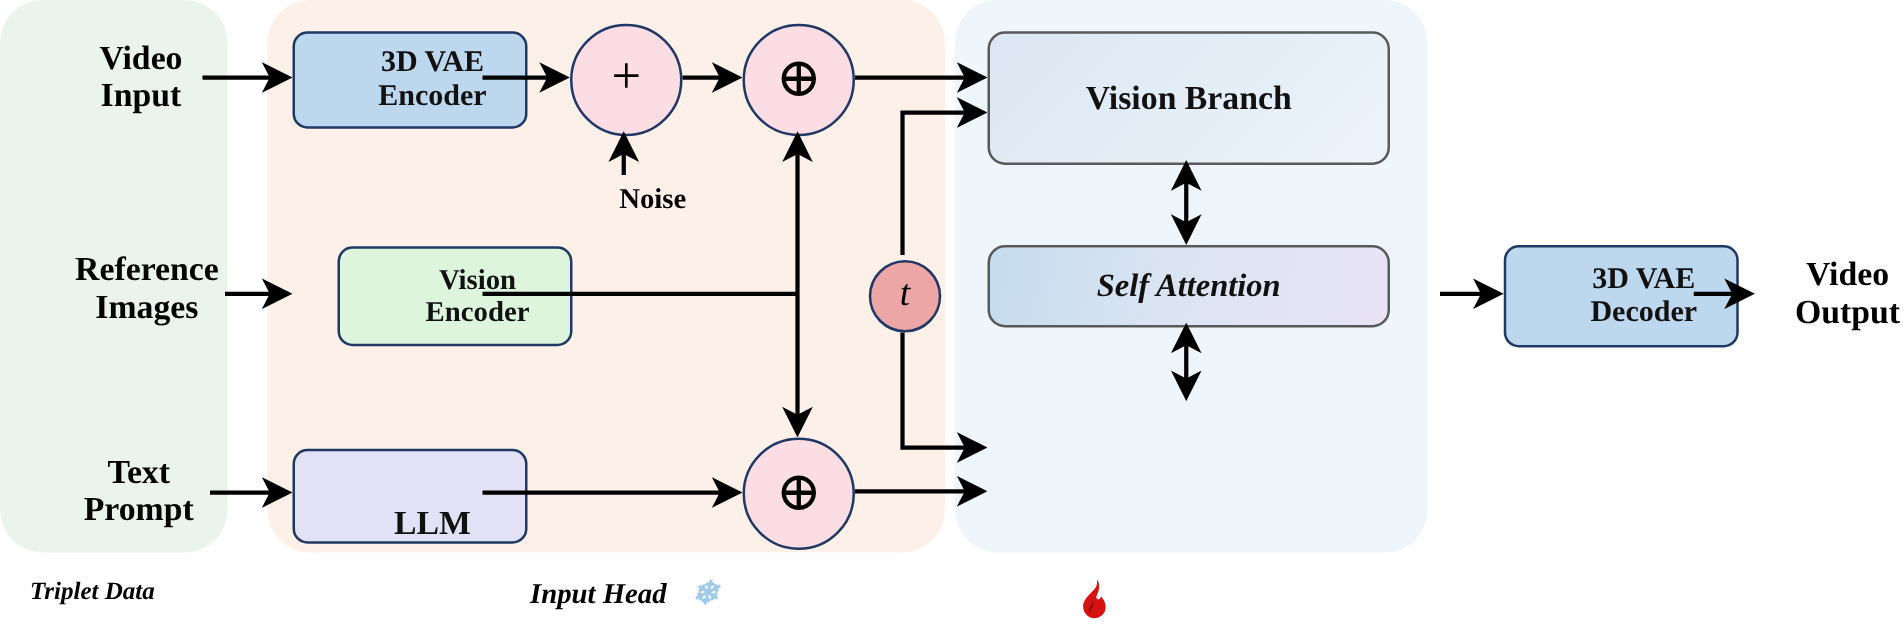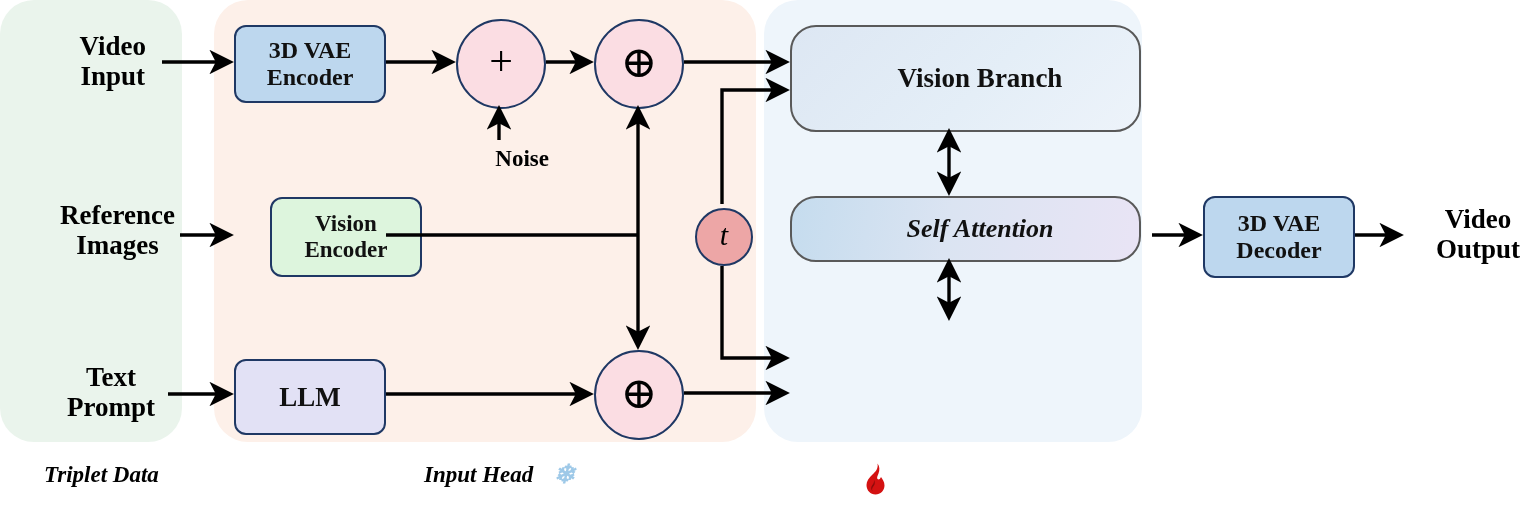--- a/index.html
+++ b/index.html
@@ -2,22 +2,22 @@
 <html><head>
 <meta charset="utf-8">
 <style>
   html,body{margin:0;padding:0;background:#ffffff;}
   #stage{position:relative;width:1522px;height:510px;background:#ffffff;overflow:hidden;
          font-family:"Liberation Serif","DejaVu Serif",serif;}
   .panel{position:absolute;border-radius:34px;}
   .box{position:absolute;display:flex;align-items:center;justify-content:center;
        text-align:center;font-weight:bold;color:#111;line-height:1.12;
        font-family:"Liberation Serif","DejaVu Serif",serif;}
-  .box-in{border:2.5px solid #1f3864;border-radius:12px;}
-  .box-mm{border:2.5px solid #595959;border-radius:26px;padding-left:29px;}
+  .box-in{border:2.5px solid #1f3864;border-radius:12px;padding-left:36px;}
+  .box-mm{border:2.5px solid #595959;border-radius:14px;}
   .iolabel{position:absolute;display:flex;align-items:center;justify-content:flex-end;
            text-align:center;font-weight:bold;color:#000;line-height:1.1;
            font-family:"Liberation Serif","DejaVu Serif",serif;}
   .circ{position:absolute;border-radius:50%;display:flex;align-items:center;
         justify-content:center;border:2.5px solid #1f3864;color:#000;}
   .caption{position:absolute;font-style:italic;font-weight:bold;color:#000;
            font-family:"Liberation Serif","DejaVu Serif",serif;display:flex;
            align-items:center;gap:9px;white-space:nowrap;}
   svg.wires{position:absolute;left:0;top:0;width:1522px;height:510px;pointer-events:none;}
   .snow{color:#9ec9e8;font-size:26px;line-height:1;}
@@ -46,21 +46,21 @@
   </div>
 
   <div class="box box-in" style="left:234px;top:25px;width:148px;height:74px;background:#bdd7ee;font-size:24px;">
     <span style="white-space:pre-line;">3D VAE
 Encoder</span>
   </div>
   <div class="box box-in" style="left:234px;top:197px;width:148px;height:76px;background:#ddf5dd;font-size:23px;margin-left:36px;">
     <span style="white-space:pre-line;">Vision
 Encoder</span>
   </div>
-  <div class="box box-in" style="left:234px;top:359px;width:148px;height:72px;background:#e2e1f5;font-size:27px;">
+  <div class="box box-in" style="left:234px;top:359px;width:148px;height:72px;background:#e2e1f5;font-size:27px;align-items:flex-end;">
     <span>LLM</span>
   </div>
 
   <div class="circ" style="left:456px;top:19px;width:86px;height:86px;background:#fbdde3;font-size:42px;">
     <span style="position:relative;top:-3px;">+</span>
   </div>
   <div class="circ" style="left:594px;top:19px;width:86px;height:86px;background:#fbdde3;font-size:44px;">
     <span style="position:relative;top:-2px;">⊕</span>
   </div>
   <div class="circ" style="left:594px;top:350px;width:86px;height:86px;background:#fbdde3;font-size:44px;">
@@ -86,21 +86,21 @@
 
   <div class="box box-in" style="left:1203px;top:196px;width:148px;height:78px;background:#bdd7ee;font-size:24px;">
     <span style="white-space:pre-line;">3D VAE
 Decoder</span>
   </div>
   <div class="iolabel" style="left:1405px;top:198px;width:115px;height:74px;font-size:27px;">
     <span style="white-space:pre-line;">Video
 Output</span>
   </div>
 
-  <div class="caption" style="left:44px;top:462px;font-size:23px;">
+  <div class="caption" style="left:24px;top:462px;font-size:20px;">
     <span>Triplet Data</span>
   </div>
   <div class="caption" style="left:424px;top:462px;font-size:23px;gap:20px;">
     <span>Input Head</span>
     <span class="snow">❄</span>
   </div>
   <div class="caption" style="left:862px;top:462px;font-size:23px;">
     <span class="fire" style="display:inline-block;width:26px;height:30px;position:relative;top:1px;">
       <svg viewBox="0 0 26 32" width="26" height="32" aria-hidden="true">
         <path d="M15.5 0.5 C16.5 6 13.5 8.5 10.5 11.5 C7 15 4.5 18 4.5 22 C4.5 27.5 8.5 31.5 13.5 31.5

